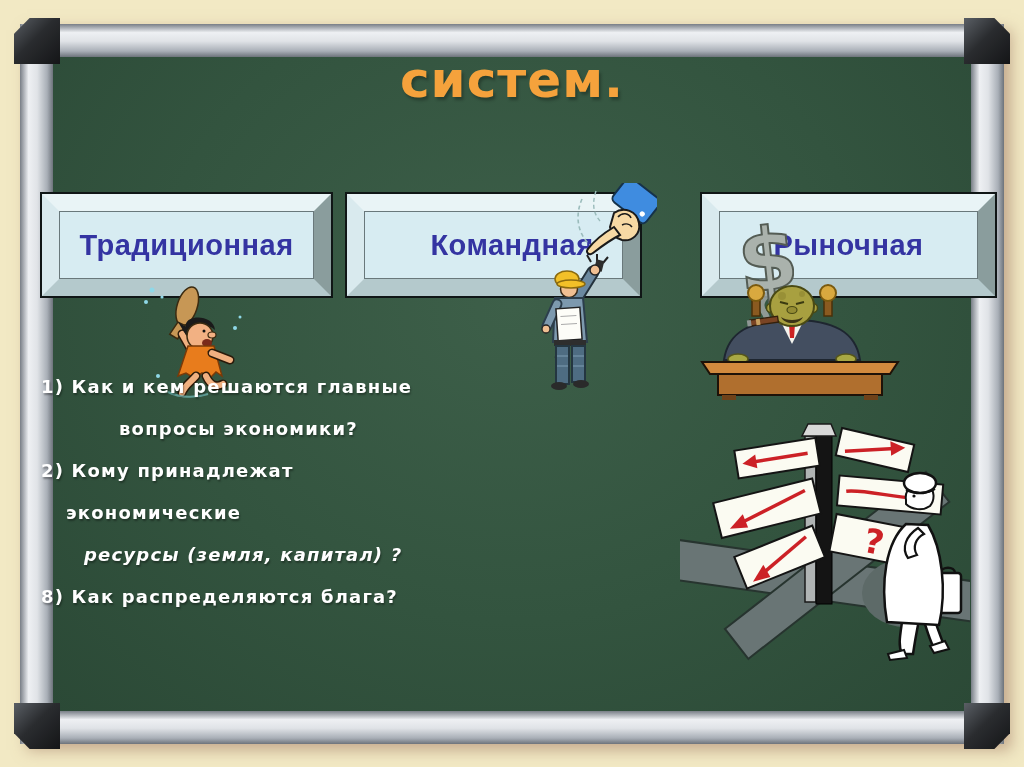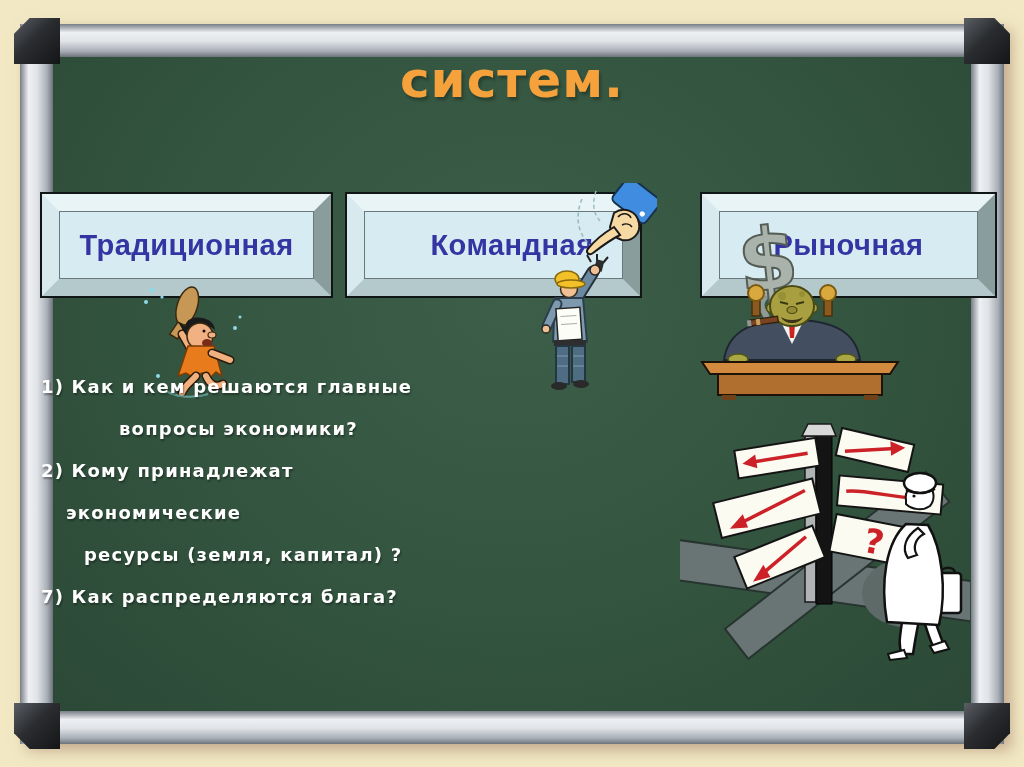--- a/index.html
+++ b/index.html
@@ -245,17 +245,17 @@
       <ellipse cx="240" cy="75" rx="16" ry="10" fill="#FFF" stroke="#111" stroke-width="2.5"></ellipse>
       <path d="M226,82 C234,86 248,86 255,81" stroke="#111" stroke-width="2" fill="none"></path>
     </g>
   </svg>
 
   <div>
     <div class="q" style="left:41px;top:376px;">1) Как и кем решаются главные</div>
     <div class="q" style="left:74px;top:418px;margin-left:45px;">вопросы экономики?</div>
     <div class="q" style="left:41px;top:460px;text-align:center;">2) Кому принадлежат</div>
     <div class="q" style="left:66px;top:502px;">экономические</div>
-    <div class="q" style="left:84px;top:544px;">ресурсы (земля, капитал) ?</div>
-    <div class="q" style="left:41px;top:586px;">7) Как распределяются блага?</div>
+    <div class="q" style="left:84px;top:544px;font-style:italic;">ресурсы (земля, капитал) ?</div>
+    <div class="q" style="left:41px;top:586px;">8) Как распределяются блага?</div>
   </div>
 
 </div>
 
 </body></html>

